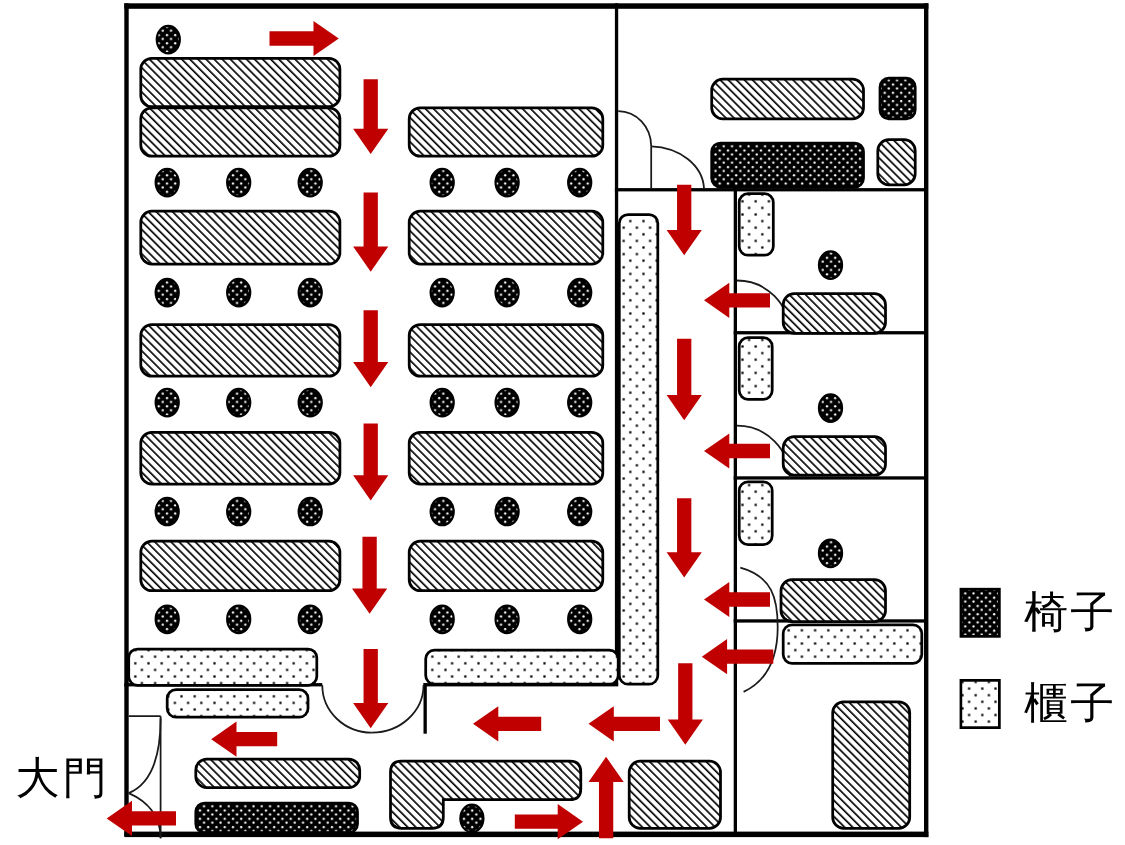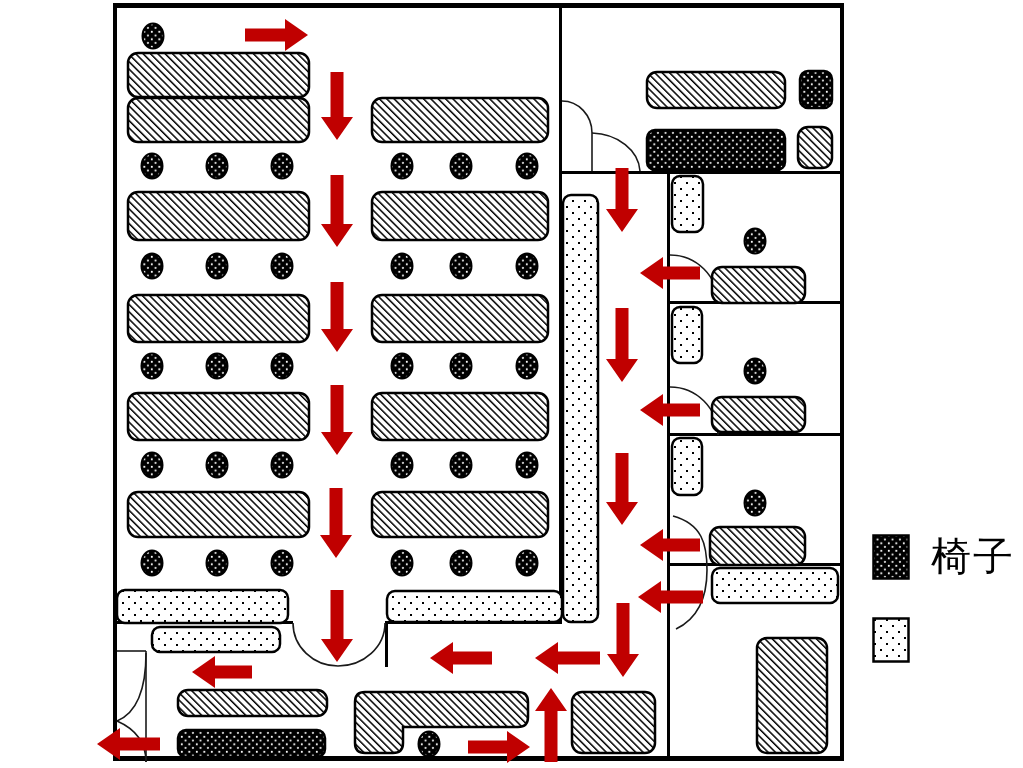--- a/index.html
+++ b/index.html
@@ -172,28 +172,30 @@
         <polygon points="616.5,603.0 616.5,654.0 607.0,654.0 623.0,677.0 639.0,654.0 629.5,654.0 629.5,603.0" fill="#c00000"></polygon>
         <polygon points="600.0,651.5 558.0,651.5 558.0,642.0 535.0,658.0 558.0,674.0 558.0,664.5 600.0,664.5" fill="#c00000"></polygon>
         <polygon points="492.0,651.5 453.0,651.5 453.0,642.0 430.0,658.0 453.0,674.0 453.0,664.5 492.0,664.5" fill="#c00000"></polygon>
         <polygon points="252.0,665.5 215.0,665.5 215.0,656.0 192.0,672.0 215.0,688.0 215.0,678.5 252.0,678.5" fill="#c00000"></polygon>
         <polygon points="557.5,762.0 557.5,711.0 567.0,711.0 551.0,688.0 535.0,711.0 544.5,711.0 544.5,762.0" fill="#c00000"></polygon>
         <polygon points="468.0,753.5 507.0,753.5 507.0,763.0 530.0,747.0 507.0,731.0 507.0,740.5 468.0,740.5" fill="#c00000"></polygon>
         <polygon points="160.0,737.5 120.0,737.5 120.0,728.0 97.0,744.0 120.0,760.0 120.0,750.5 160.0,750.5" fill="#c00000"></polygon>
       </g>
   </svg>
 
+  <div id="main-door-label" class="cjk-label">大門</div>
 
   <div id="legend">
     <div class="legend-row">
       <svg class="swatch" width="38" height="46">
         <rect class="legend-swatch-rect" x="1.5" y="1.5" width="35" height="43" stroke="#000" stroke-width="2.5" fill="url(#pat-chair)"></rect>
       </svg>
       <span class="legend-text">椅子</span>
     </div>
     <div class="legend-row">
       <svg class="swatch" width="38" height="46">
         <rect class="legend-swatch-rect" x="1.5" y="1.5" width="35" height="43" stroke="#000" stroke-width="2.5" fill="url(#pat-cabinet)"></rect>
       </svg>
+      <span class="legend-text">櫃子</span>
     </div>
   </div>
 
 </div>
 
 </body></html>

